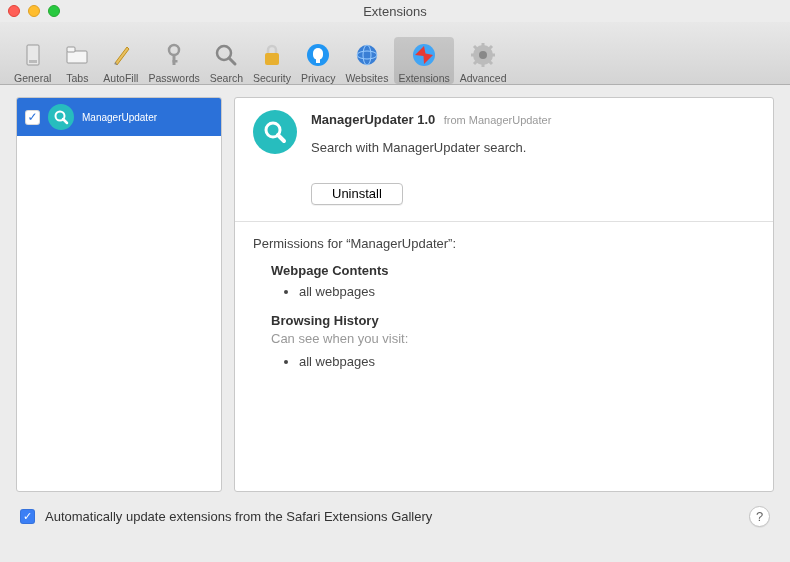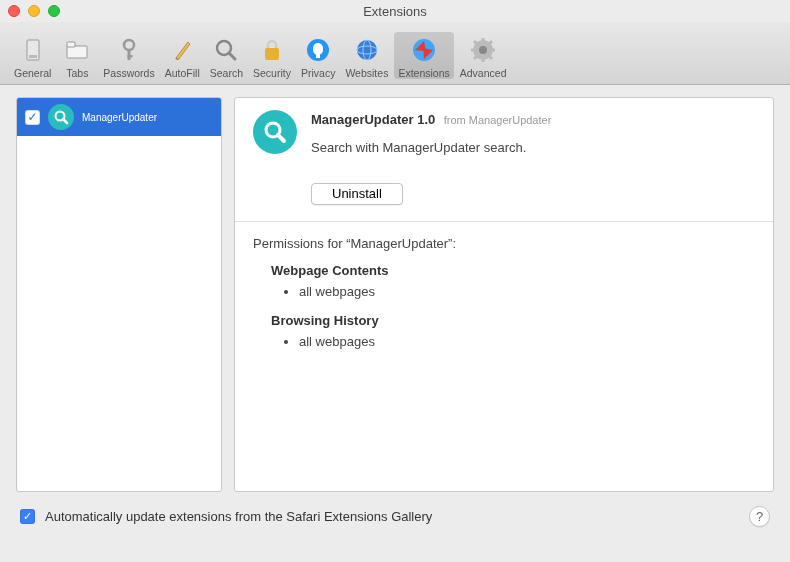--- a/index.html
+++ b/index.html
@@ -6,21 +6,21 @@
     body { width: 790px; height: 562px; background: #ececec; overflow: hidden; }
     
     .titlebar { height: 22px; display: flex; align-items: center; padding: 0 8px; position: relative; }
     .traffic-lights { display: flex; gap: 8px; }
     .traffic-light { width: 12px; height: 12px; border-radius: 50%; }
     .tl-close { background: #ff5f57; border: 0.5px solid #e24238; }
     .tl-min { background: #ffbd2e; border: 0.5px solid #dfa023; }
     .tl-max { background: #28c940; border: 0.5px solid #26a932; }
     .window-title { position: absolute; left: 0; right: 0; text-align: center; font-size: 13px; color: #4a4a4a; pointer-events: none; }
     
-    .toolbar { height: 63px; background: linear-gradient(#e8e8e8, #d4d4d4); border-bottom: 1px solid #b0b0b0; display: flex; align-items: center; padding: 5px 10px 0; gap: 2px; }
+    .toolbar { height: 63px; background: linear-gradient(#e8e8e8, #d4d4d4); border-bottom: 1px solid #b0b0b0; display: flex; align-items: flex-end; padding: 5px 10px 0; gap: 2px; }
     .toolbar-item { display: flex; flex-direction: column; align-items: center; padding: 2px 4px 0; cursor: default; border-radius: 4px; min-width: 40px; }
     .toolbar-item.selected { background: rgba(0,0,0,0.12); }
     .toolbar-icon { width: 32px; height: 32px; display: flex; align-items: center; justify-content: center; }
     .toolbar-label { font-size: 10.5px; color: #555; margin-top: 1px; }
     
     .content { padding: 12px 16px 0; background: #ececec; display: flex; flex-direction: column; }
     .main-row { display: flex; gap: 12px; height: 395px; }
     .ext-list { width: 206px; background: #fff; border: 1px solid #c8c8c8; border-radius: 3px; overflow: auto; }
     .ext-item { background: #2b71d9; color: #fff; display: flex; align-items: center; padding: 6px 8px; gap: 8px; }
     .ext-checkbox { width: 15px; height: 15px; background: #fff; border-radius: 3px; display: flex; align-items: center; justify-content: center; color: #2b71d9; font-size: 12px; border: 1px solid rgba(0,0,0,0.15); }
@@ -79,35 +79,35 @@
       <svg width="28" height="28" viewBox="0 0 28 28">
           <rect x="4" y="10" width="20" height="12" rx="1" fill="#f5f5f5" stroke="#999"></rect>
           <rect x="4" y="6" width="8" height="5" rx="1" fill="#f5f5f5" stroke="#999"></rect>
         </svg>
     </div>
     <span class="toolbar-label">Tabs</span>
   </div>
   <div class="toolbar-item">
     <div class="toolbar-icon">
       <svg width="28" height="28" viewBox="0 0 28 28">
+          <path d="M8 22 L20 6 L22 8 L10 24 Z" fill="#e8c060" stroke="#c09020"></path>
+          <path d="M7 23 L9 21 L10 24 Z" fill="#888"></path>
+        </svg>
+    </div>
+    <span class="toolbar-label">AutoFill</span>
+  </div>
+  <div class="toolbar-item">
+    <div class="toolbar-icon">
+      <svg width="28" height="28" viewBox="0 0 28 28">
           <circle cx="14" cy="9" r="5" fill="none" stroke="#999" stroke-width="2.5"></circle>
           <rect x="12.5" y="13" width="3" height="11" fill="#999"></rect>
           <rect x="12.5" y="19" width="5" height="2.5" fill="#999"></rect>
         </svg>
     </div>
     <span class="toolbar-label">Passwords</span>
-  </div>
-  <div class="toolbar-item">
-    <div class="toolbar-icon">
-      <svg width="28" height="28" viewBox="0 0 28 28">
-          <path d="M8 22 L20 6 L22 8 L10 24 Z" fill="#e8c060" stroke="#c09020"></path>
-          <path d="M7 23 L9 21 L10 24 Z" fill="#888"></path>
-        </svg>
-    </div>
-    <span class="toolbar-label">AutoFill</span>
   </div>
   <div class="toolbar-item">
     <div class="toolbar-icon">
       <svg width="28" height="28" viewBox="0 0 28 28">
           <circle cx="12" cy="12" r="7" fill="none" stroke="#888" stroke-width="2.5"></circle>
           <line x1="17" y1="17" x2="23" y2="23" stroke="#888" stroke-width="3" stroke-linecap="round"></line>
         </svg>
     </div>
     <span class="toolbar-label">Search</span>
   </div>
@@ -203,20 +203,21 @@
       </div>
       <div class="divider"></div>
       <div class="perm-title">Permissions for “ManagerUpdater”:</div>
 
       <div class="perm-section-title">Webpage Contents</div>
       <ul class="perm-list">
         <li>all webpages</li>
       </ul>
 
       <div class="perm-section-title">Browsing History</div>
+      <div class="perm-desc">Can see when you visit:</div>
       <ul class="perm-list">
         <li>all webpages</li>
       </ul>
     </div>
   </div>
 
   <div class="footer">
     <div class="footer-checkbox">✓</div>
     <span class="footer-label">Automatically update extensions from the Safari Extensions Gallery</span>
     <div class="help-btn">?</div>

